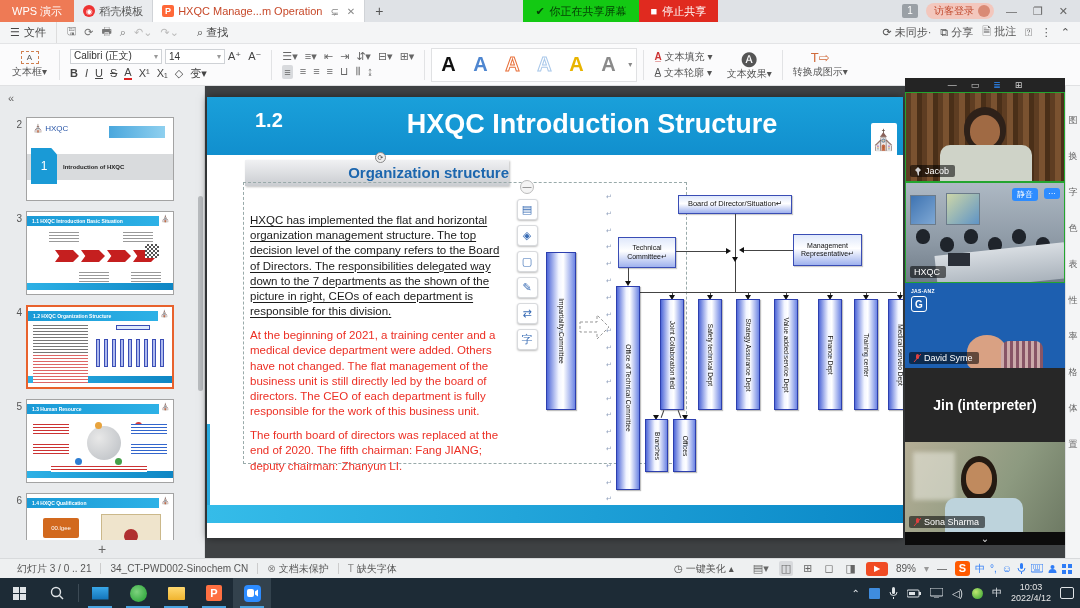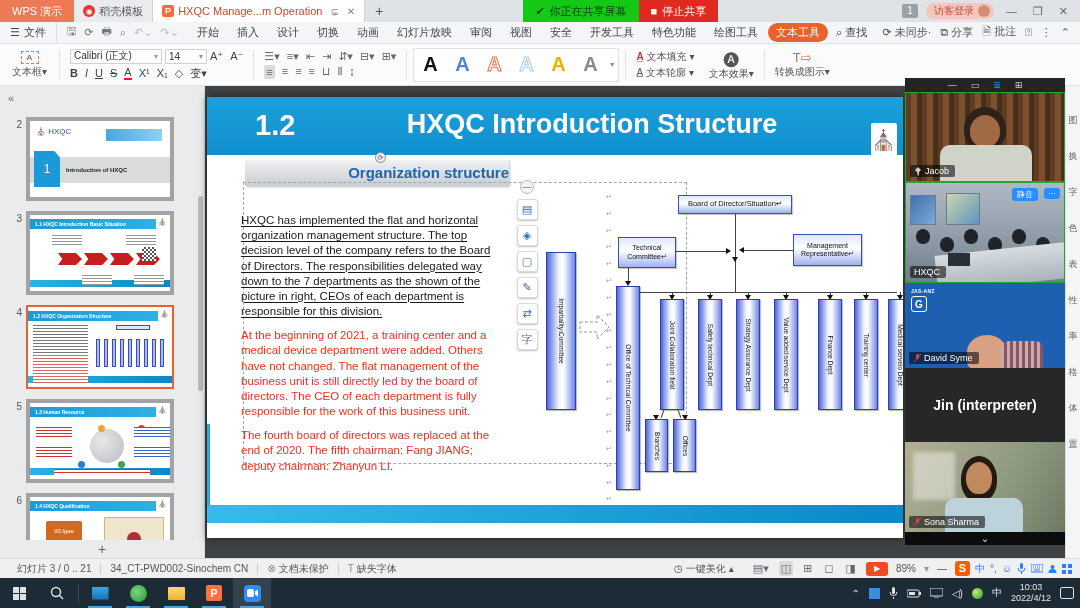--- a/index.html
+++ b/index.html
@@ -57,39 +57,39 @@
   .mini-red-a { color:#c33; font-weight:bold; }
 
   
   .leftpanel { position:absolute; left:0; top:86px; width:205px; height:472px; background:#e9ebed; border-right:1px solid #d7d9db; }
   .lp-head { height:24px; display:flex; align-items:center; font-size:11px; color:#666; padding:0 8px; }
   .lp-tabs { flex:1; display:flex; justify-content:center; gap:8px; align-items:center; }
   .lp-pill { background:#9aa0a6; color:#fff; border-radius:9px; padding:1px 10px; }
   .thumbs { position:absolute; top:26px; left:0; right:0; bottom:18px; overflow:hidden; }
   .thumb-row { display:flex; gap:4px; padding:5px 14px 5px 6px; }
   .thumb-num { width:16px; text-align:right; font-size:10px; color:#555; padding-top:2px; }
-  .thumb-card { position:relative; width:148px; height:84px; background:#fff; border:4px solid #a3a3a3; overflow:hidden; }
+  .thumb-card { position:relative; width:148px; height:84px; background:#fff; border:1px solid #a3a3a3; overflow:hidden; }
   .thumb-card.sel { border:2px solid #e8622d; }
   .mini-head { position:absolute; left:0; top:4px; right:14px; height:10px; background:linear-gradient(90deg,#1a9ad6,#2db1e6); color:#fff; font-size:5px; font-weight:bold; line-height:10px; padding-left:5px; white-space:nowrap; overflow:hidden; }
   .mini-logo { position:absolute; right:1px; top:3px; width:12px; height:11px; font-size:7px; color:#2a57a8; text-align:center; }
   .mini-foot { position:absolute; left:0; bottom:4px; width:100%; height:7px; background:linear-gradient(90deg,#2db1e6,#0e86c4); }
   .plusrow { position:absolute; bottom:0; left:0; width:100%; height:18px; display:flex; align-items:center; justify-content:center; color:#666; font-size:14px; }
   .lp-scroll { position:absolute; right:1px; top:110px; width:5px; height:195px; background:#b9bcbf; border-radius:3px; }
 
   
   .canvas { position:absolute; left:205px; top:86px; width:875px; height:472px; background:#3f4244; }
   .slide { position:absolute; left:2px; top:11px; width:696px; height:441px; background:#fff; box-shadow:0 0 8px rgba(0,0,0,.5); overflow:hidden; }
   .banner { position:absolute; left:0; top:0; width:100%; height:58px; background:linear-gradient(180deg,#1aa0da,#118fce); color:#fff; }
-  .banner .bnum { position:absolute; left:48px; top:12px; font-size:29px; font-weight:bold; }
+  .banner .bnum { position:absolute; left:48px; top:12px; font-size:20px; font-weight:bold; }
   .banner .btitle { position:absolute; left:150px; top:12px; width:470px; text-align:center; font-size:27px; font-weight:bold; white-space:nowrap; }
   .slide-logo { position:absolute; right:6px; top:26px; width:26px; height:34px; color:#4a3f96; font-size:20px; text-align:center; background:#fff; border-radius:2px 2px 0 0; line-height:34px; }
   .secbar { position:absolute; left:38px; top:63px; width:264px; height:26px; background:linear-gradient(180deg,#f0f1f3,#c9ccd0); box-shadow:1px 1px 2px rgba(0,0,0,.25); color:#1c66ae; font-weight:bold; font-size:15px; line-height:26px; padding-left:42px;text-align:right; }
   .rot-handle { position:absolute; left:168px; top:55px; width:11px; height:11px; border-radius:50%; background:#eee; border:1px solid #888; color:#555; font-size:7px; line-height:10px; text-align:center; }
   .selbox { position:absolute; left:36px; top:85px; width:444px; height:282px; border:1px dashed #9aa; }
-  .bodytext { position:absolute; left:34px; top:116px; width:252px; font-size:11.5px; line-height:1.32; }
+  .bodytext { position:absolute; left:43px; top:116px; width:252px; font-size:11.5px; line-height:1.32; }
   .p-black { color:#1a1a1a; text-decoration:underline; text-underline-offset:2px; margin-bottom:9px; }
   .p-red { color:#ec2f24; margin-bottom:9px; }
 
   
   .hbox { position:absolute; border:1px solid #3a4db5; background:linear-gradient(180deg,#dfe8fb 0%,#ffffff 45%,#9fb2ee 100%); color:#111; font-size:7px; text-align:center; display:flex; align-items:center; justify-content:center; line-height:1.15; box-shadow:1px 1px 1px rgba(0,0,0,.2); }
   .vbox { position:absolute; width:24px; border:1px solid #2d3fae; background:linear-gradient(90deg,#4f68d8 0%,#f2f5ff 42%,#ffffff 58%,#6e86e4 100%); box-shadow:1px 1px 1px rgba(0,0,0,.25); }
   .vbox span { position:absolute; left:50%; top:50%; transform:translate(-50%,-50%) rotate(90deg); white-space:nowrap; font-size:6.6px; color:#111; }
   .vbox span .rm { color:#8a9ab8; }
   .oline { position:absolute; background:#444; }
   .arr-d { position:absolute; width:0; height:0; border-left:3px solid transparent; border-right:3px solid transparent; border-top:5px solid #111; }
@@ -208,35 +208,20 @@
       <span>文件</span>
     </div>
     <div class="qicons">
       <span>🖫</span>
       <span>⟳</span>
       <span>🖶</span>
       <span>⌕</span>
       <span style="color:#bbb">↶⌄</span>
       <span style="color:#bbb">↷⌄</span>
     </div>
-    <div class="menu-items" id="menu-items">
-        <span class="menu-item">开始</span>
-        <span class="menu-item">插入</span>
-        <span class="menu-item">设计</span>
-        <span class="menu-item">切换</span>
-        <span class="menu-item">动画</span>
-        <span class="menu-item">幻灯片放映</span>
-        <span class="menu-item">审阅</span>
-        <span class="menu-item">视图</span>
-        <span class="menu-item">安全</span>
-        <span class="menu-item">开发工具</span>
-        <span class="menu-item">特色功能</span>
-        <span class="menu-item">绘图工具</span>
-        <span class="menu-item on">文本工具</span>
-      </div>
     <div class="menu-find">⌕ <span>查找</span></div>
     <div class="menurow-right" id="menu-right">
         <span>⟳ 未同步·</span>
         <span>⧉ 分享</span>
         <span>🗎 批注</span>
         <span>⍰</span>
         <span>⋮</span>
         <span>⌃</span>
       </div>
   </div>
@@ -246,21 +231,21 @@
       <span class="abox">A</span>
       <span><span>文本框</span>▾</span>
     </div>
     <div class="vsep"></div>
     <div class="fontcol">
       <div class="fontrow1">
         <span class="combo" style="width:92px">
             <span>Calibri (正文)</span>
             <span class="car">▾</span>
           </span>
-        <span class="combo" style="width:42px">
+        <span class="combo" style="width:60px">
             <span>14</span>
             <span class="car">▾</span>
           </span>
         <span class="fmt-glyphs">
             <span>A⁺</span>
             <span>A⁻</span>
           </span>
       </div>
       <div class="fmt-glyphs">
         <b>B</b>

